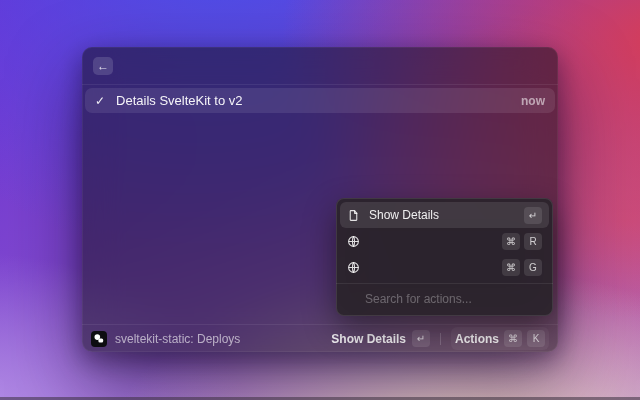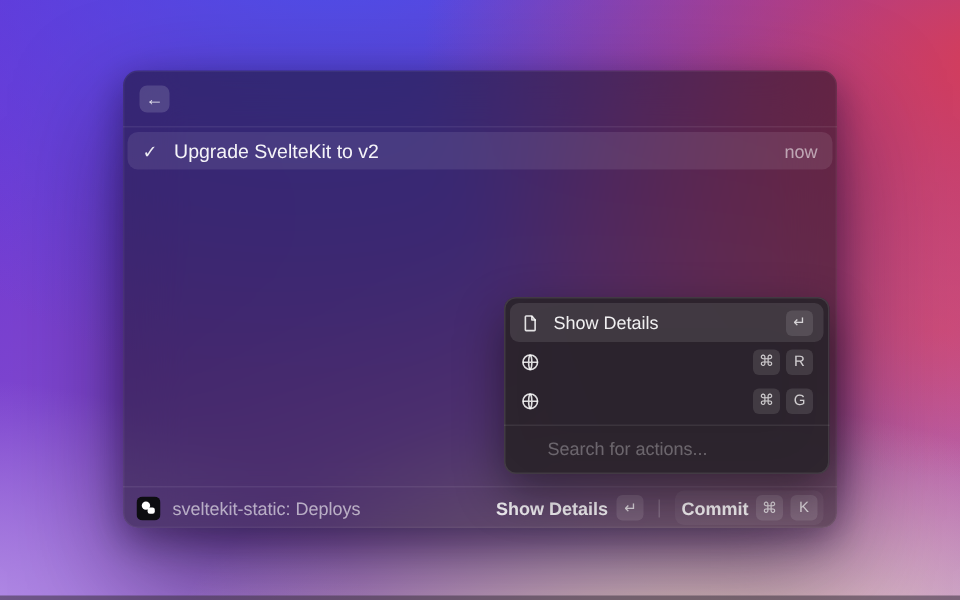--- a/index.html
+++ b/index.html
@@ -52,21 +52,21 @@
   .search-input::placeholder { color:rgba(255,255,255,0.35); }
   .list { padding:3px; flex:0 0 auto; }
   .row {
     height:25px; padding:0 10px; border-radius:7px;
     display:flex; align-items:center; gap:11px;
     background:rgba(255,255,255,0.09);
     cursor:pointer;
   }
   .check { font-size:12px; color:rgba(255,255,255,0.9); }
   .row-label { font-size:13px; color:rgba(255,255,255,0.95); }
-  .row-time { margin-left:auto; font-size:12px; color:rgba(255,255,255,0.55); }
+  .row-time { margin-left:auto; font-size:12px; color:rgba(255,255,255,0.55);font-weight:bold; }
   .pal-body { flex:1; }
   
   .popup {
     position:absolute; right:5px; bottom:36px; width:217px;
     border-radius:8px; padding:4px;
     background:rgba(44,36,45,0.94);
     backdrop-filter:blur(20px);
     box-shadow:0 12px 32px rgba(0,0,0,0.45), inset 0 0 0 1px rgba(255,255,255,0.1);
   }
   .popup-row {
@@ -118,21 +118,21 @@
 
     <div class="pal-header">
       <button class="back-btn">
         <span>←</span>
       </button>
     </div>
 
     <div class="list">
       <div class="row">
         <span class="check">✓</span>
-        <span class="row-label">Upgrade SvelteKit to v2</span>
+        <span class="row-label">Details SvelteKit to v2</span>
         <span class="row-time">now</span>
       </div>
     </div>
 
     <div class="pal-body"></div>
 
     <div class="popup">
       <div class="popup-row selected">
         <span class="p-icon">
           <svg width="13" height="13" viewBox="0 0 24 24" fill="none" stroke="currentColor" stroke-width="2" stroke-linejoin="round">
@@ -180,21 +180,21 @@
             <circle cx="6.3" cy="6.1" r="2.8" fill="#ffffff"></circle>
             <rect x="7.4" y="7.4" width="4.8" height="4.1" rx="1.5" fill="#ffffff"></rect>
           </svg>
       </span>
       <span class="context">sveltekit-static: Deploys</span>
       <span class="footer-right">
         <span class="primary-label">Show Details</span>
         <span class="key">↵</span>
         <span class="v-divider"></span>
         <span class="actions-group">
-          <span class="actions-label">Commit</span>
+          <span class="actions-label">Actions</span>
           <span class="key">⌘</span>
           <span class="key">K</span>
         </span>
       </span>
     </div>
 
   </div>
 
   <div class="bottom-strip"></div>
 </div>

